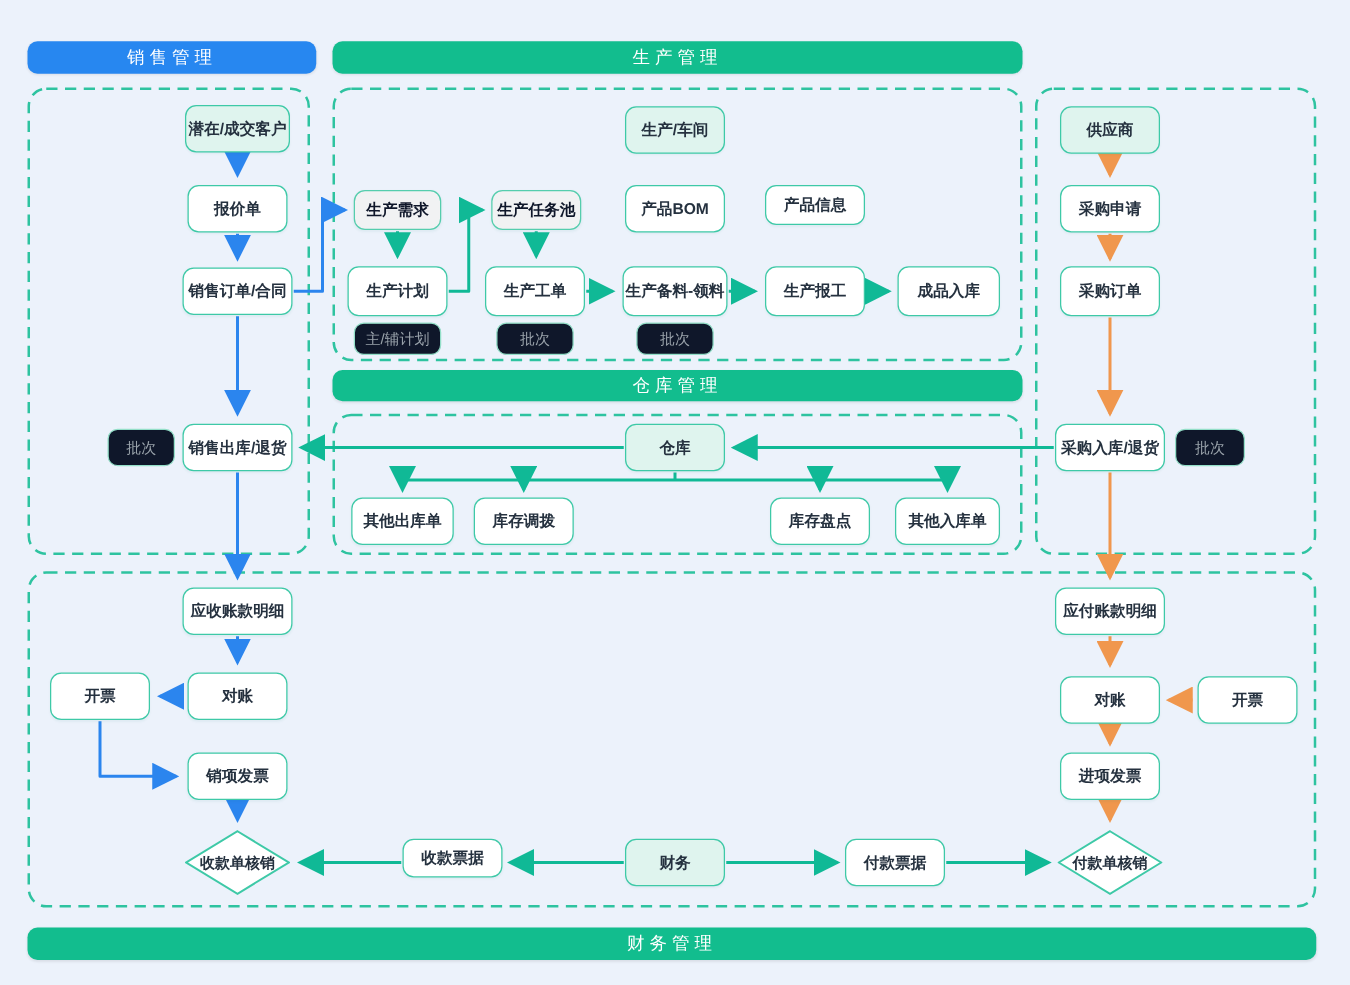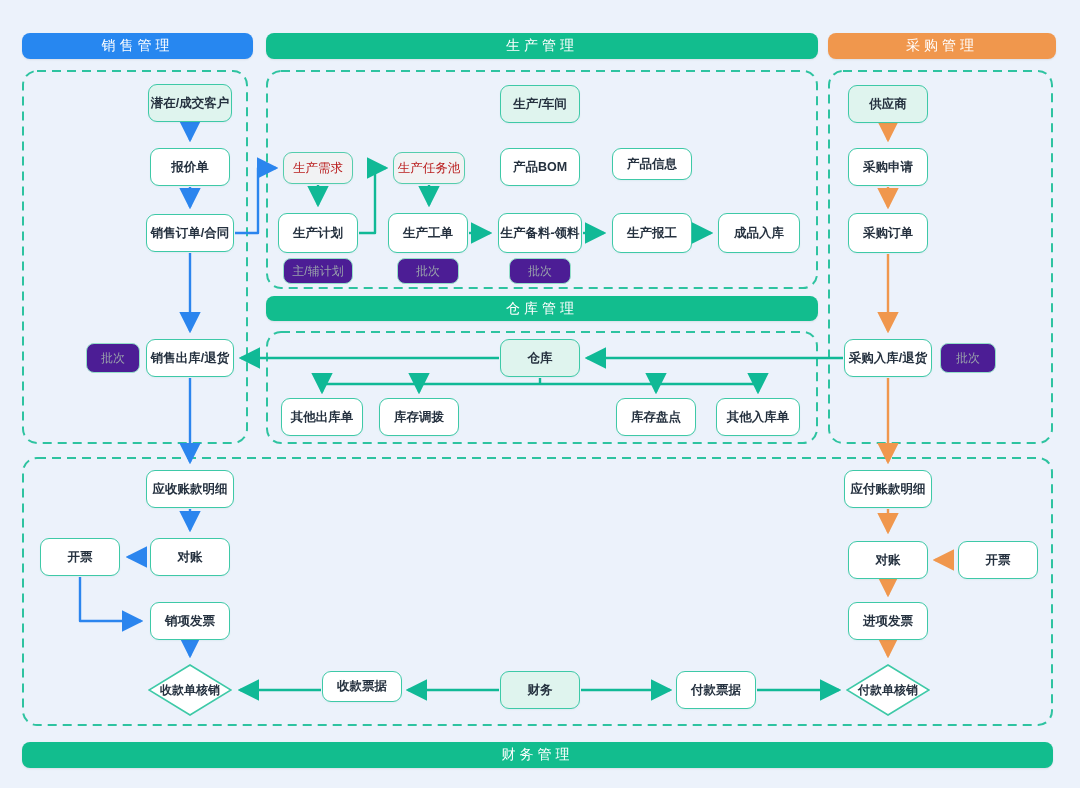--- a/index.html
+++ b/index.html
@@ -36,26 +36,26 @@
     font-size:12.5px;font-weight:bold;
     display:flex;align-items:center;justify-content:center;
     white-space:nowrap;
     box-sizing:border-box;
     box-shadow:0 1px 2px rgba(20,120,100,0.06);
   }
   .node.entity{background:#dff4ee;}
   .node.ghost{
     background:#f1f2f3;
     border-color:#55cdad;
-    color:#b91c1c;
-    font-weight:normal;
+    color:#0f172a;
+    font-weight:bold;
   }
   .badge{
     position:absolute;
-    background:#4c1d95;
+    background:#0f172a;
     border:1.6px solid #93dfc8;
     border-radius:8px;
     color:#9aa3ab;
     font-size:12px;font-weight:normal;
     display:flex;align-items:center;justify-content:center;
     white-space:nowrap;
     box-sizing:border-box;
   }
   .diamond{position:absolute;}
   .diamond svg{position:absolute;left:0;top:0;width:100%;height:100%;}
@@ -132,21 +132,20 @@
       <path d="M888 378 V462" marker-end="url(#mo)"></path>
       <path d="M888 509 V532" marker-end="url(#mo)"></path>
       <path d="M954 560 H935" marker-end="url(#mo)"></path>
       <path d="M888 579 V595" marker-end="url(#mo)"></path>
       <path d="M888 641 V656" marker-end="url(#mo)"></path>
     </g>
   </svg>
 
   <div class="hdr blue" style="left:22px;top:33px;width:231px;height:26px">销售管理</div>
   <div class="hdr green" style="left:266px;top:33px;width:552px;height:26px">生产管理</div>
-  <div class="hdr orange" style="left:828px;top:33px;width:228px;height:26px">采购管理</div>
   <div class="hdr green" style="left:22px;top:742px;width:1031px;height:26px">财务管理</div>
   <div class="hdr green" style="left:266px;top:296px;width:552px;height:25px">仓库管理</div>
 
   <div class="node entity" style="left:148px;top:84px;width:84px;height:38px">潜在/成交客户</div>
   <div class="node" style="left:150px;top:148px;width:80px;height:38px">报价单</div>
   <div class="node" style="left:146px;top:214px;width:88px;height:38px">销售订单/合同</div>
   <div class="node" style="left:146px;top:339px;width:88px;height:38px">销售出库/退货</div>
   <div class="badge" style="left:86px;top:343px;width:54px;height:30px">批次</div>
   <div class="node" style="left:146px;top:470px;width:88px;height:38px">应收账款明细</div>
   <div class="node" style="left:150px;top:538px;width:80px;height:38px">对账</div>

